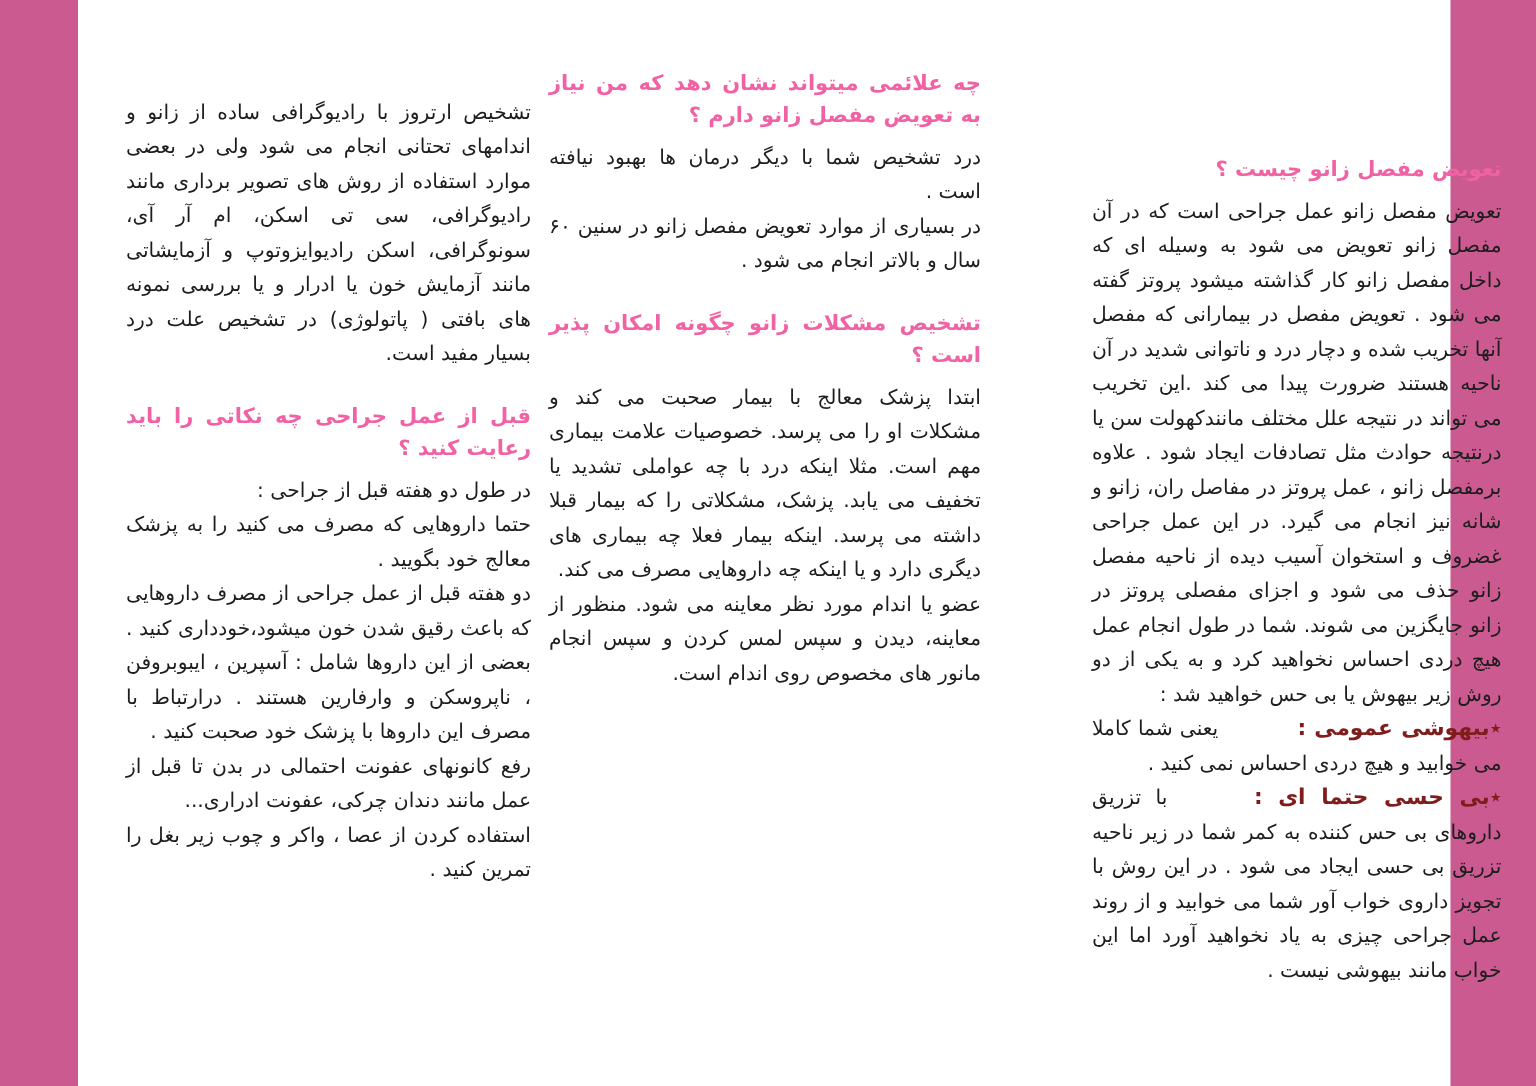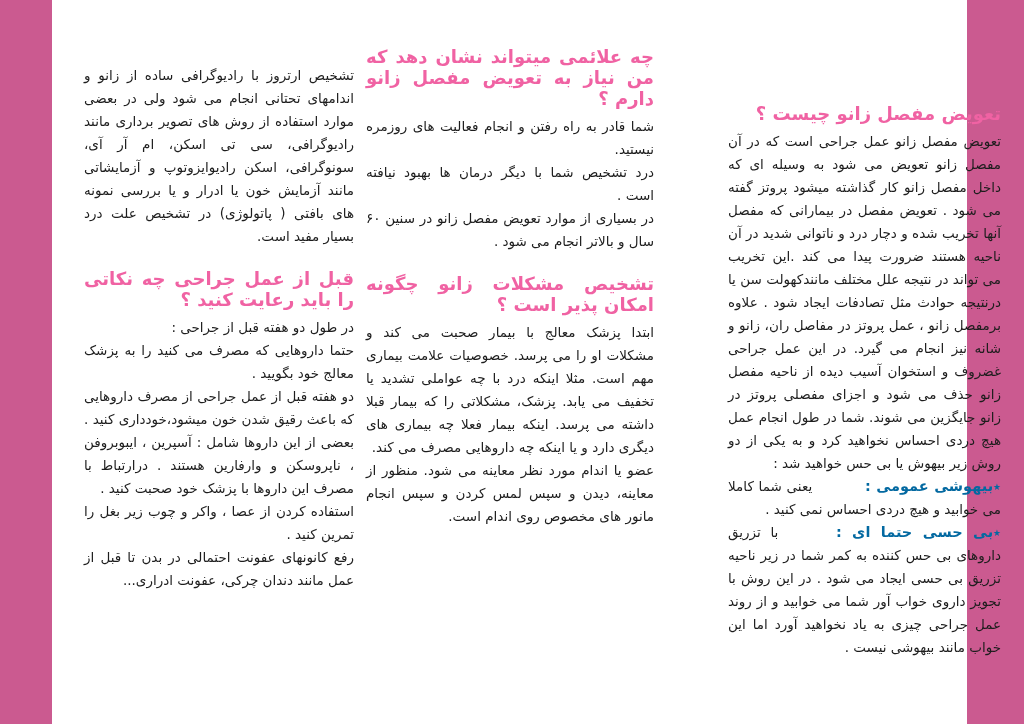--- a/index.html
+++ b/index.html
@@ -25,28 +25,28 @@
     text-align:justify;
     color:var(--body-text);
     font-size:13.5px;
     line-height:23px;
   }
   .col p{margin:0;}
   .col-left{left:84px;top:64px;width:270px;}
   .col-middle{left:366px;top:46px;width:288px;}
   .col-right{left:728px;top:103px;width:273px;}
   h2.sec{
-    font-size:18px;
+    font-size:14px;
     line-height:21px;
     font-weight:bold;
     color:var(--accent-heading);
     margin:0 0 6px 0;
   }
   h2.sec.gap-top{margin-top:20px;}
-  .term{font-weight:bold;font-size:14.5px;color:#0369a1;margin-left:48px;}
+  .term{font-weight:bold;font-size:14.5px;color:#7f1d1d;margin-left:48px;}
 </style>
 </head>
 <body>
 
 <div class="page">
 
   <div class="accent-bar left"></div>
   <div class="accent-bar right"></div>
 
   <div class="col col-right">
@@ -57,31 +57,30 @@
       <span>یعنی شما کاملا می خوابید و هیچ دردی احساس نمی کنید .</span>
     </p>
     <p>
       <span class="term">٭بی حسی حتما ای :</span>
       <span>با تزریق داروهای بی حس کننده به کمر شما در زیر ناحیه تزریق بی حسی ایجاد می شود . در این روش با تجویز داروی خواب آور شما می خوابید و از روند عمل جراحی چیزی به یاد نخواهید آورد اما این خواب مانند بیهوشی نیست .</span>
     </p>
   </div>
 
   <div class="col col-middle">
     <h2 class="sec">چه علائمی میتواند نشان دهد که من نیاز به تعویض مفصل زانو دارم ؟</h2>
-    <p>شما قادر به راه رفتن و انجام فعالیت های روزمره نیستید.</p>
     <p>درد تشخیص شما با دیگر درمان ها بهبود نیافته است .</p>
     <p>در بسیاری از موارد تعویض مفصل زانو در سنین ۶۰ سال و بالاتر انجام می شود .</p>
     <h2 class="sec gap-top">تشخیص مشکلات زانو چگونه امکان پذیر است ؟</h2>
     <p>ابتدا پزشک معالج با بیمار صحبت می کند و مشکلات او را می پرسد. خصوصیات علامت بیماری مهم است. مثلا اینکه درد با چه عواملی تشدید یا تخفیف می یابد. پزشک، مشکلاتی را که بیمار قبلا داشته می پرسد. اینکه بیمار فعلا چه بیماری های دیگری دارد و یا اینکه چه داروهایی مصرف می کند.</p>
     <p>عضو یا اندام مورد نظر معاینه می شود. منظور از معاینه، دیدن و سپس لمس کردن و سپس انجام مانور های مخصوص روی اندام است.</p>
   </div>
 
   <div class="col col-left">
     <p>تشخیص ارتروز با رادیوگرافی ساده از زانو و اندامهای تحتانی انجام می شود ولی در بعضی موارد استفاده از روش های تصویر برداری مانند رادیوگرافی، سی تی اسکن، ام آر آی، سونوگرافی، اسکن رادیوایزوتوپ و آزمایشاتی مانند آزمایش خون یا ادرار و یا بررسی نمونه های بافتی ( پاتولوژی) در تشخیص علت درد بسیار مفید است.</p>
     <h2 class="sec gap-top">قبل از عمل جراحی چه نکاتی را باید رعایت کنید ؟</h2>
     <p>در طول دو هفته قبل از جراحی :</p>
     <p>حتما داروهایی که مصرف می کنید را به پزشک معالج خود بگویید .</p>
     <p>دو هفته قبل از عمل جراحی از مصرف داروهایی که باعث رقیق شدن خون میشود،خودداری کنید . بعضی از این داروها شامل : آسپرین ، ایبوبروفن ، ناپروسکن و وارفارین هستند . درارتباط با مصرف این داروها با پزشک خود صحبت کنید .</p>
+    <p>رفع کانونهای عفونت احتمالی در بدن تا قبل از عمل مانند دندان چرکی، عفونت ادراری...</p>
     <p>استفاده کردن از عصا ، واکر و چوب زیر بغل را تمرین کنید .</p>
-    <p>رفع کانونهای عفونت احتمالی در بدن تا قبل از عمل مانند دندان چرکی، عفونت ادراری...</p>
   </div>
 
 </div>
 
 </body></html>

